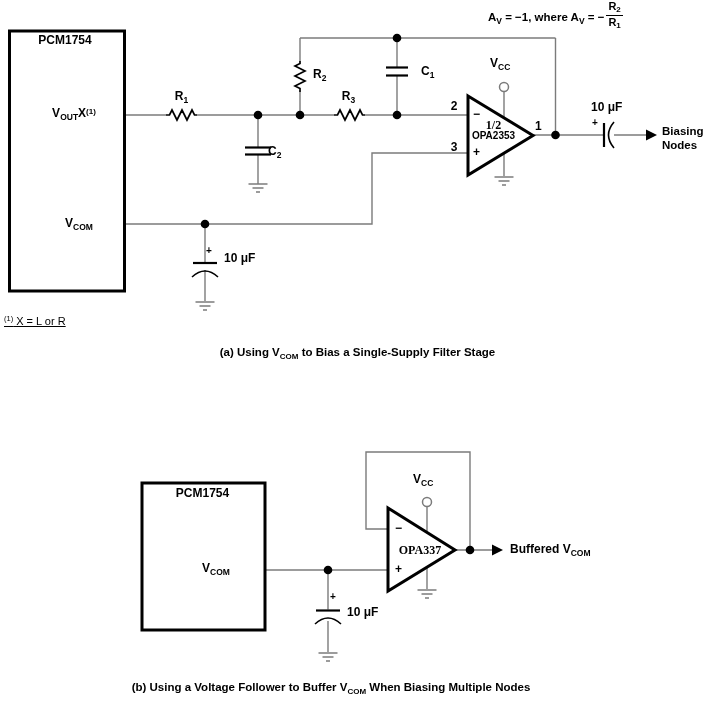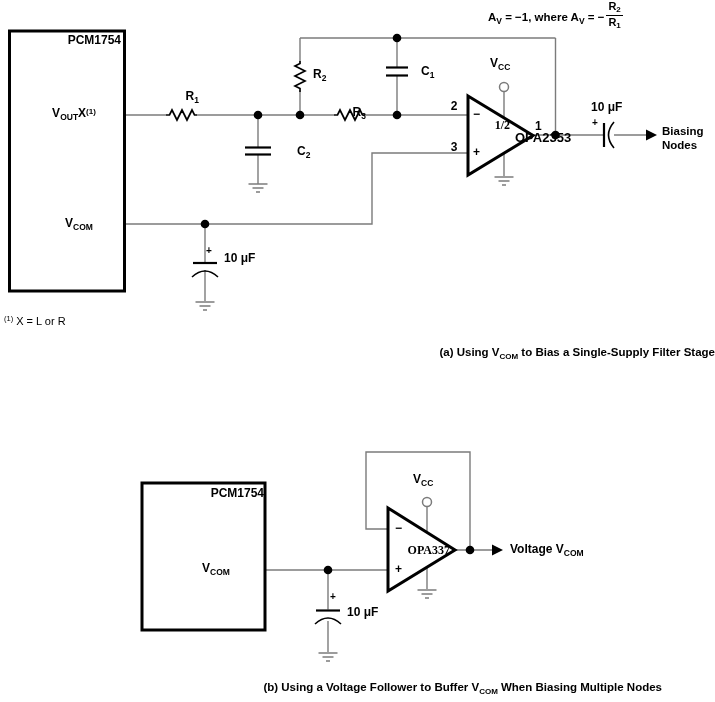--- a/index.html
+++ b/index.html
@@ -1,26 +1,26 @@
 <!DOCTYPE html>
 <html><head>
 <meta charset="utf-8">
 <style>
   html,body{margin:0;padding:0;background:#fff;}
   #stage{position:relative;width:715px;height:702px;background:#ffffff;overflow:hidden;
          font-family:"Liberation Sans","DejaVu Sans",sans-serif;color:#000;}
   svg{position:absolute;left:0;top:0;}
   .lbl{position:absolute;font-weight:bold;white-space:nowrap;line-height:1.05;font-size:12px;}
   .sm{font-size:10px;}
-  .tiny{font-size:13px;padding-left:46px;}
+  .tiny{font-size:10px;}
   .t95{font-size:12px;font-family:Liberation Serif, serif;}
   .reg{font-weight:normal;font-size:11px;}
   .sb{font-size:8.5px;vertical-align:-2.5px;}
   .sp{font-size:8px;vertical-align:3.5px;}
-  .ctr{text-align:right;}
+  .ctr{text-align:center;}
   .rgt{text-align:center;}
   .cap{font-size:11.5px;}
   .formula{position:absolute;left:488px;top:2px;height:32px;line-height:30px;
            font-weight:bold;font-size:11.5px;white-space:nowrap;}
   .frac{display:inline-block;vertical-align:middle;text-align:center;margin-left:2px;
         line-height:1.05;position:relative;top:-2px;font-size:11px;}
   .frac .num{display:block;border-bottom:1.6px solid #000;padding:0 2px 1px 2px;}
   .frac .den{display:block;padding-top:1px;}
   .frac .sb{font-size:8px;vertical-align:-2px;}
   .out2{line-height:14px;font-size:11.5px;}
@@ -157,27 +157,27 @@
   <div class="lbl rgt" style="left:40px;top:217px;width:78px;">
     <span>V</span><span class="sb">COM</span>
   </div>
 
   <div class="lbl ctr" style="left:164px;top:90px;width:35px;">
     <span>R</span><span class="sb">1</span>
   </div>
   <div class="lbl" style="left:313px;top:68px;">
     <span>R</span><span class="sb">2</span>
   </div>
-  <div class="lbl ctr" style="left:331px;top:106px;width:35px;">
+  <div class="lbl ctr" style="left:331px;top:90px;width:35px;">
     <span>R</span><span class="sb">3</span>
   </div>
   <div class="lbl" style="left:421px;top:65px;">
     <span>C</span><span class="sb">1</span>
   </div>
-  <div class="lbl" style="left:297px;top:145px;">
+  <div class="lbl" style="left:268px;top:145px;">
     <span>C</span><span class="sb">2</span>
   </div>
 
   <div class="lbl sm" style="left:206px;top:246px;">+</div>
   <div class="lbl" style="left:224px;top:252px;">10 μF</div>
 
   <div class="lbl rgt" style="left:444px;top:100px;width:20px;">2</div>
   <div class="lbl rgt" style="left:444px;top:141px;width:20px;">3</div>
   <div class="lbl" style="left:535px;top:120px;">1</div>
   <div class="lbl" style="left:473px;top:108px;">−</div>
@@ -189,21 +189,21 @@
   </div>
 
   <div class="lbl sm" style="left:592px;top:118px;">+</div>
   <div class="lbl" style="left:591px;top:101px;">10 μF</div>
 
   <div class="lbl out2" style="left:662px;top:124px;">
     <div>Biasing</div>
     <div>Nodes</div>
   </div>
 
-  <div class="lbl reg" style="left:4px;top:315px;">
+  <div class="lbl reg" style="left:4px;top:315px;text-decoration:underline;">
     <span class="sp" style="font-size:7.5px;">(1)</span><span> X = L or R</span>
   </div>
 
   <div class="lbl ctr cap" style="left:0;top:346px;width:715px;">
     <span>(a) Using V</span><span class="sb" style="font-size:8px;">COM</span><span> to Bias a Single-Supply Filter Stage</span>
   </div>
 
   <div class="lbl ctr" style="left:141px;top:487px;width:123px;">PCM1754</div>
 
   <div class="lbl rgt" style="left:170px;top:562px;width:92px;">
@@ -214,20 +214,20 @@
   <div class="lbl" style="left:395px;top:563px;">+</div>
   <div class="lbl ctr t95" style="left:390px;top:544px;width:60px;">OPA337</div>
   <div class="lbl" style="left:413px;top:473px;">
     <span>V</span><span class="sb">CC</span>
   </div>
 
   <div class="lbl sm" style="left:330px;top:592px;">+</div>
   <div class="lbl" style="left:347px;top:606px;">10 μF</div>
 
   <div class="lbl" style="left:510px;top:543px;">
-    <span>Voltage V</span><span class="sb">COM</span>
+    <span>Buffered V</span><span class="sb">COM</span>
   </div>
 
   <div class="lbl ctr cap" style="left:0;top:681px;width:662px;">
     <span>(b) Using a Voltage Follower to Buffer V</span><span class="sb" style="font-size:8px;">COM</span><span> When Biasing Multiple Nodes</span>
   </div>
 
 </div>
 
 </body></html>

